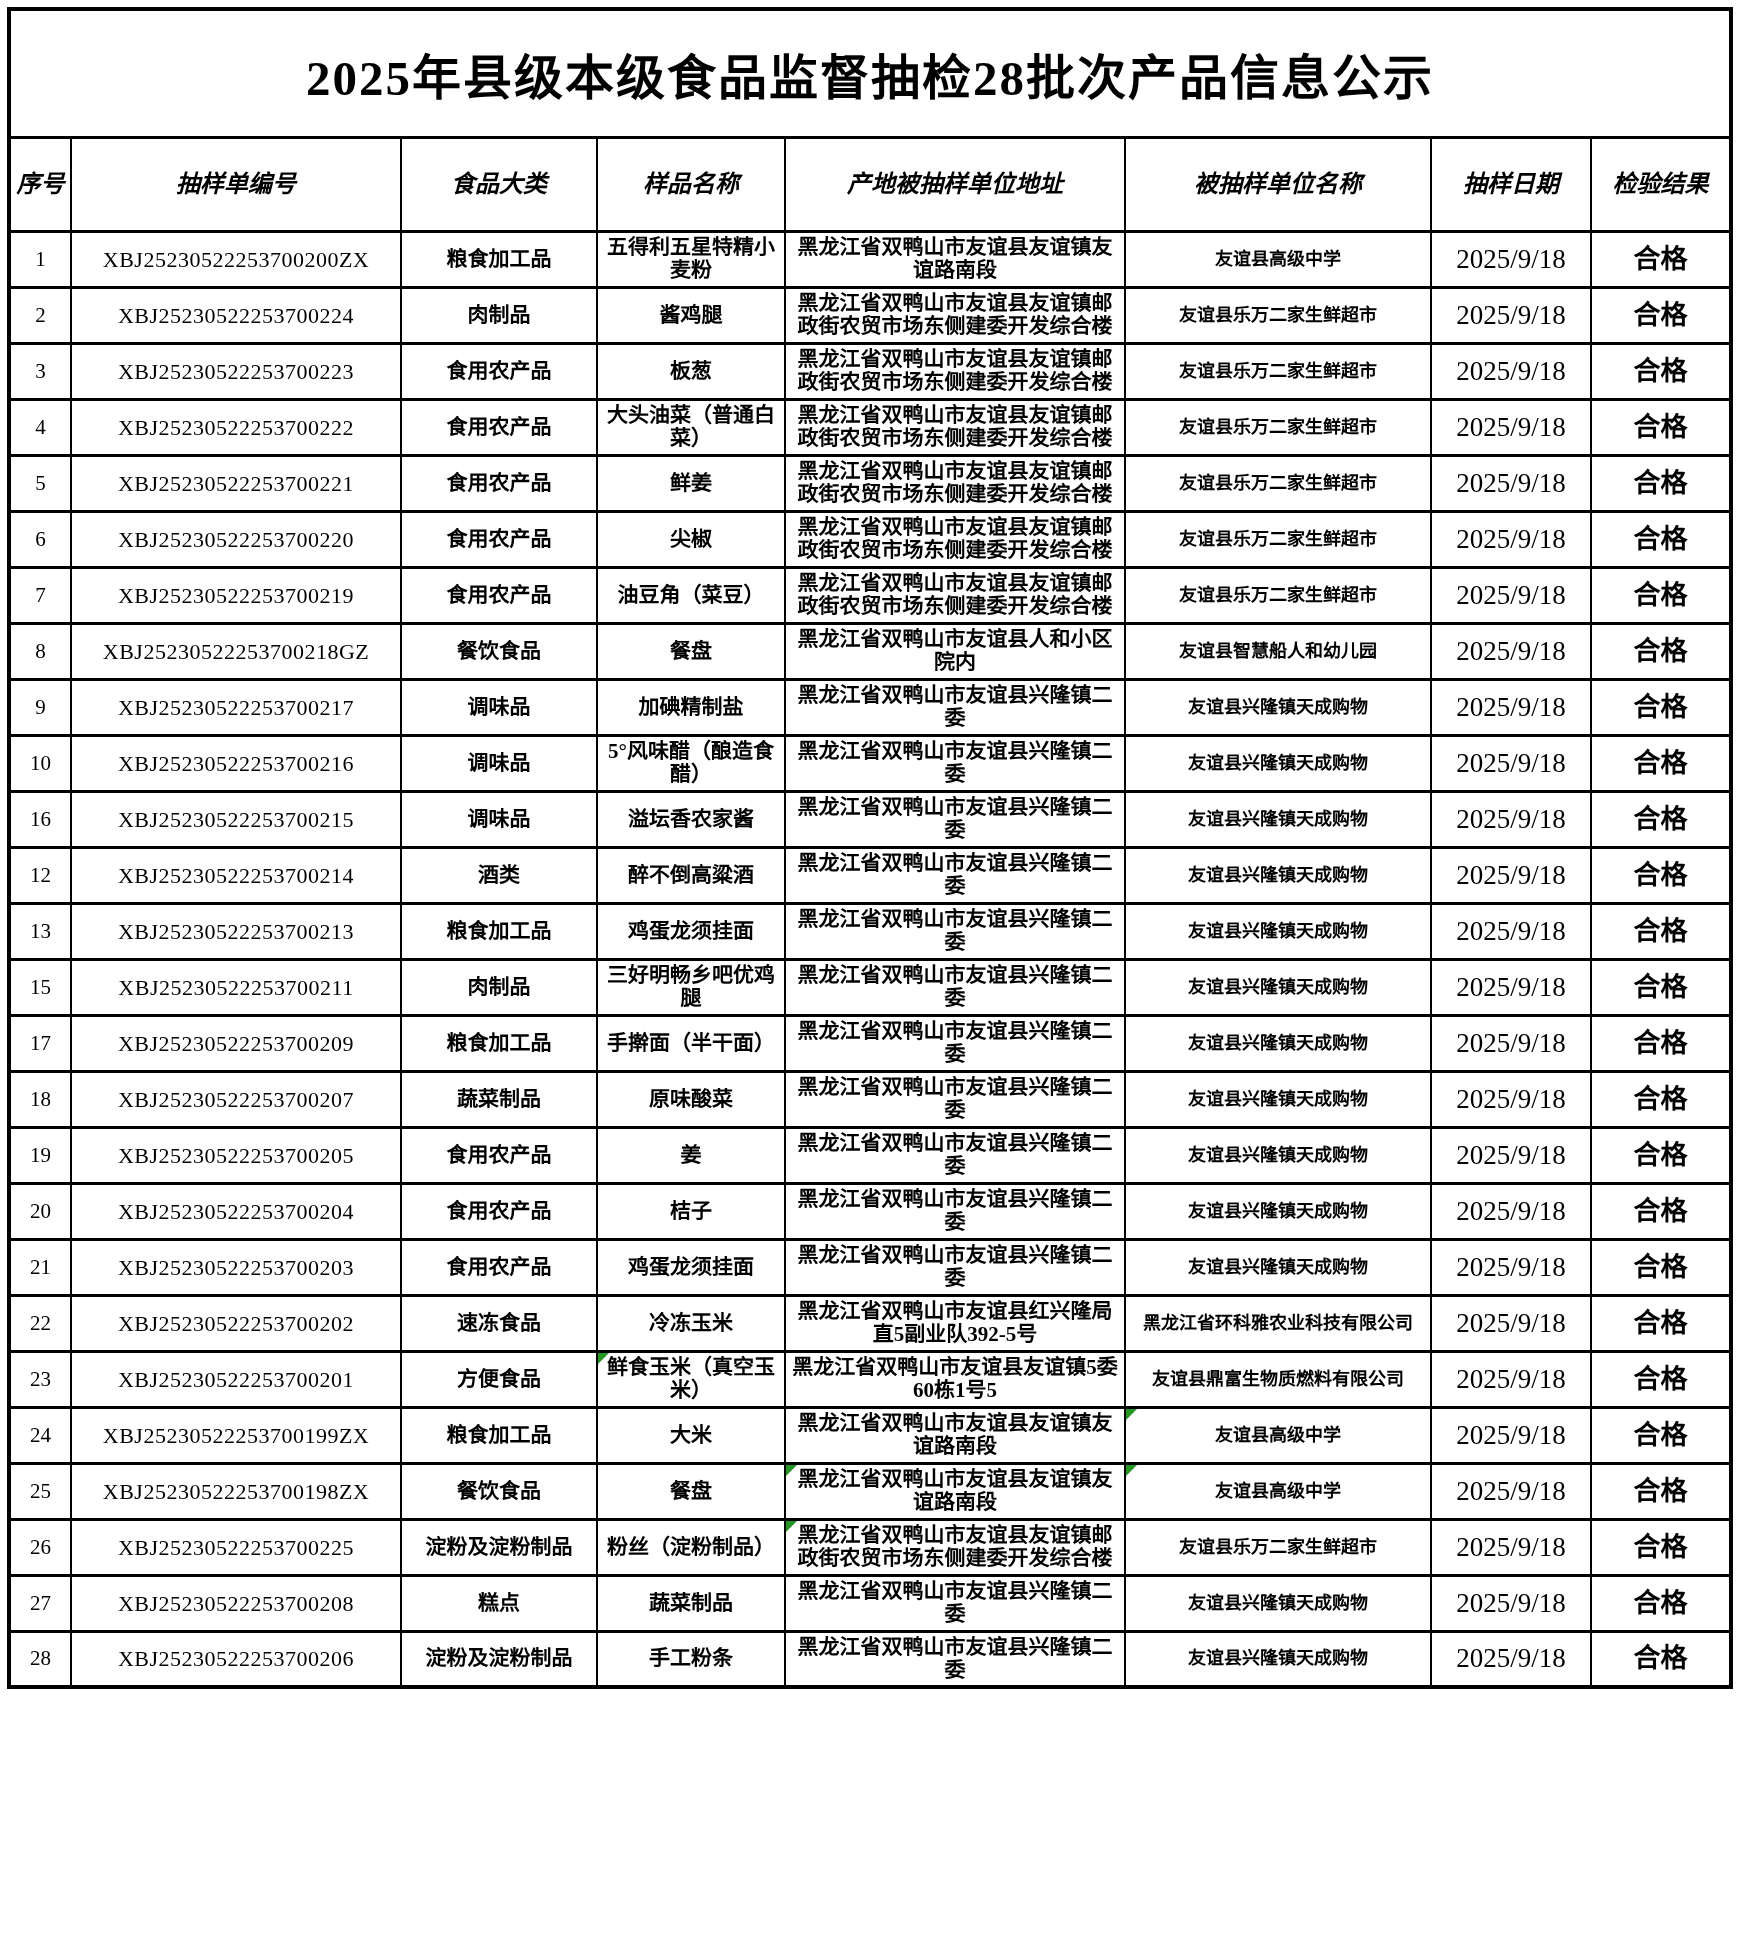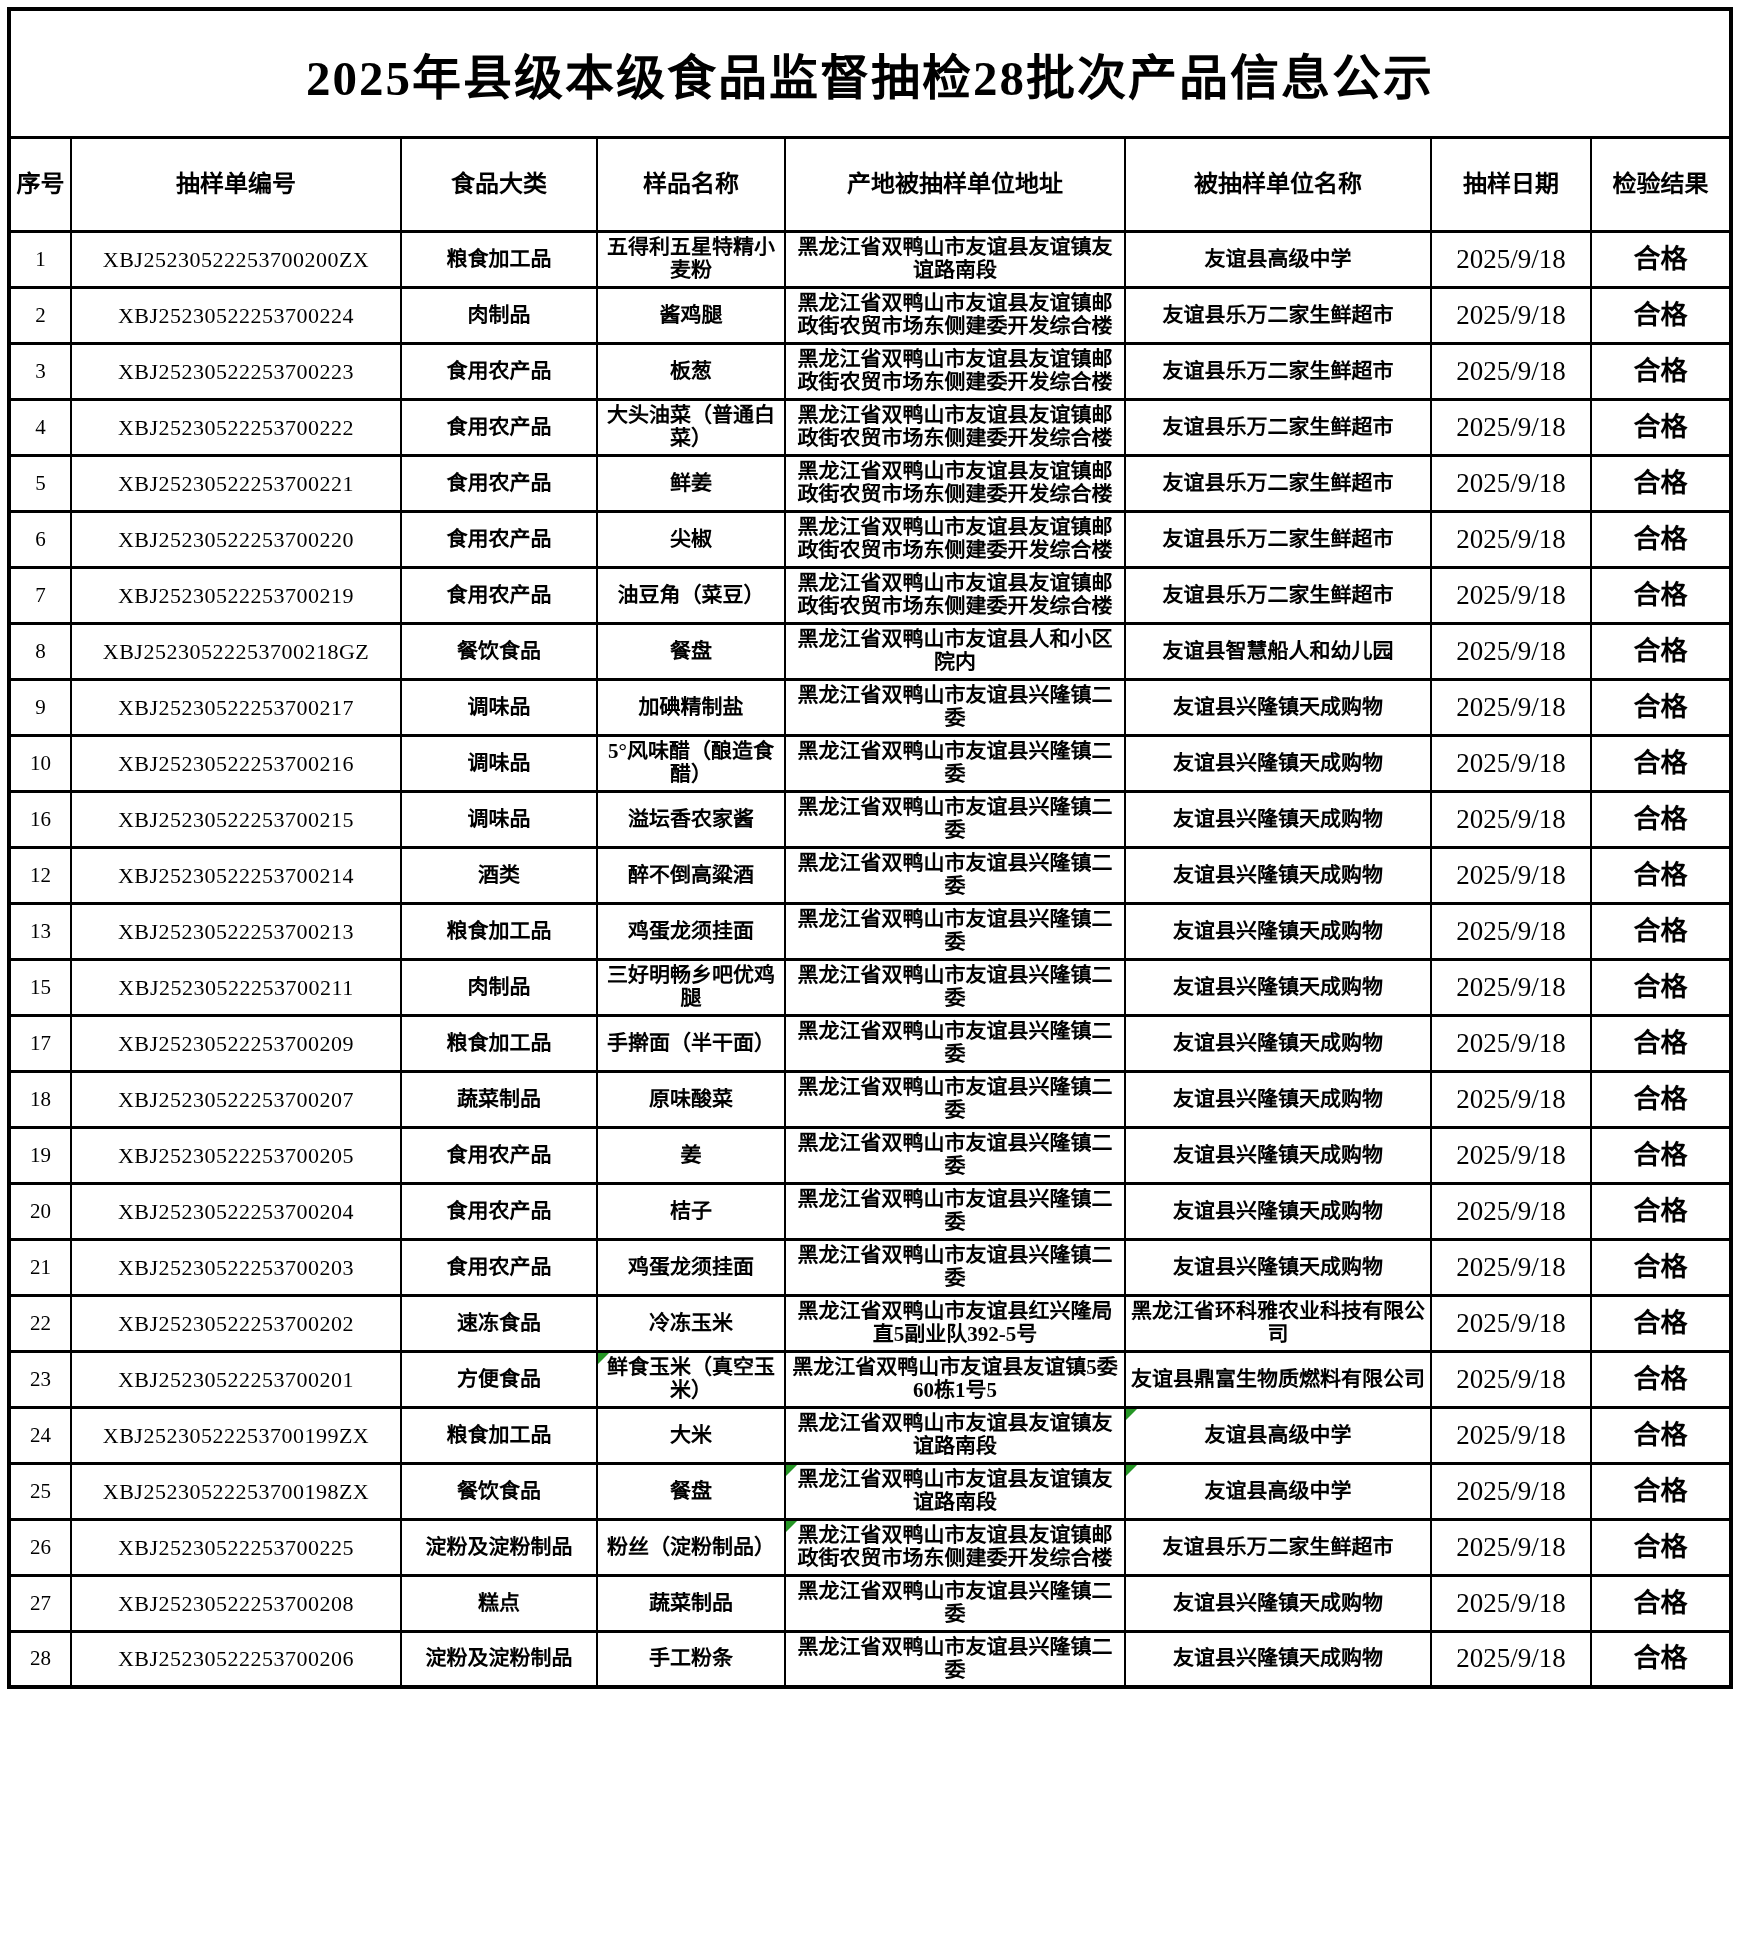--- a/index.html
+++ b/index.html
@@ -39,35 +39,36 @@
     font-weight:700;
     letter-spacing:2px;
     padding:0 10px;
   }
   thead th.colhead{
     height:94px;
     font-size:24px;
     font-weight:700;
     line-height:28px;
     padding:0 4px;
+    font-style:italic;
   }
   tbody tr{ height:56px; }
   tbody td{
     font-size:21px;
     line-height:23px;
     font-weight:700;
   }
   td.c-no{ font-weight:400; font-size:21px; }
   td.c-sample_id{
     font-weight:400;
     font-size:22px;
     letter-spacing:0.5px;
     word-break:normal;
   }
-  td.c-unit{ font-size:21px; }
+  td.c-unit{ font-size:18px; }
   td.c-date{
     font-weight:400;
     font-size:27px;
     word-break:normal;
   }
   td.c-result{ font-size:27px; }
   .comment-marker{
     position:absolute;
     top:0;
     left:0;

